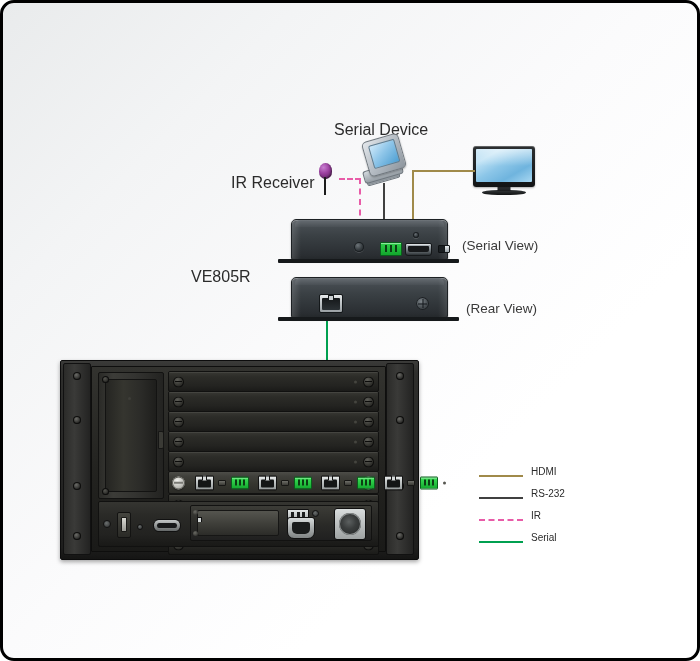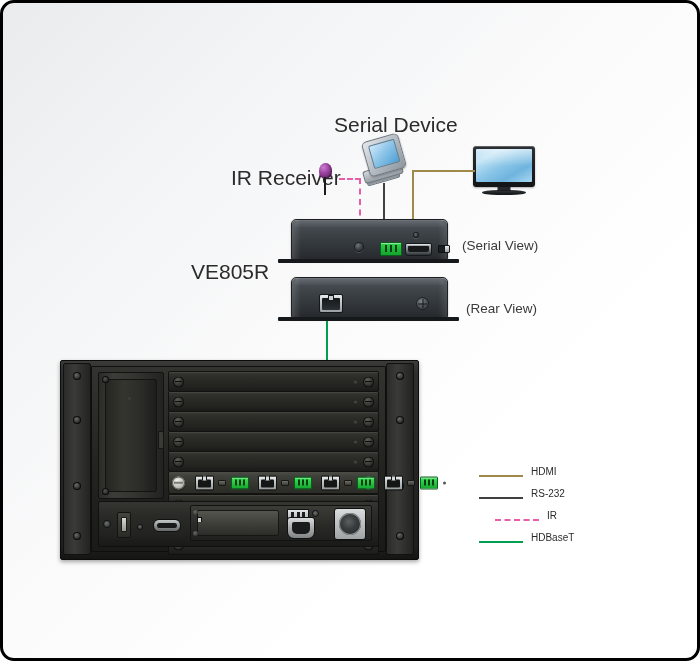--- a/index.html
+++ b/index.html
@@ -8,21 +8,21 @@
   #frame{
     position:relative;width:700px;height:661px;overflow:hidden;
     box-sizing:border-box;
     border:3px solid #000;
     border-radius:14px;
     background:linear-gradient(135deg,#e9ebec 0%,#f3f4f5 22%,#fbfbfc 48%,#ffffff 70%,#ffffff 100%);
   }
   #canvas{position:absolute;left:0;top:0;width:694px;height:655px;}
 
   .lbl{position:absolute;color:#2b2b2b;white-space:nowrap;}
-  .lbl.big{font-size:21px;}
+  .lbl.big{font-size:16px;margin-top:8px;}
   .lbl.sm{font-size:13.5px;color:#3a3a3a;}
   .lbl.leg{font-size:10px;color:#2b2b2b;}
 
   
   .wire{position:absolute;}
   .w-h{height:0;border-top-width:2px;border-top-style:solid;}
   .w-v{width:0;border-left-width:2px;border-left-style:solid;}
   .c-hdmi{border-color:#a08a4a;}
   .c-rs{border-color:#404040;}
   .c-ir{border-color:#e85ca8;}
@@ -567,26 +567,26 @@
       <div style="position:absolute;left:0;top:0;width:160px;height:22px;">
         <div class="legend-line" id="lg0" style="left: 0px; top: 10px; border-top-color: rgb(160, 138, 74); border-top-style: solid;"></div>
         <div class="lbl leg" style="left:52px;top:1px;">HDMI</div>
       </div>
 
       <div style="position:absolute;left:0;top:22px;width:160px;height:22px;">
         <div class="legend-line" id="lg1" style="left: 0px; top: 10px; border-top-color: rgb(64, 64, 64); border-top-style: solid;"></div>
         <div class="lbl leg" style="left:52px;top:1px;text-align:center;">RS-232</div>
       </div>
 
-      <div style="position:absolute;left:16px;top:44px;width:160px;height:22px;">
+      <div style="position:absolute;left:0;top:44px;width:160px;height:22px;">
         <div class="legend-line" id="lg2" style="left: 0px; top: 10px; border-top-color: rgb(232, 92, 168); border-top-style: dashed;"></div>
         <div class="lbl leg" style="left:52px;top:1px;">IR</div>
       </div>
 
       <div style="position:absolute;left:0;top:66px;width:160px;height:22px;">
         <div class="legend-line" id="lg3" style="left: 0px; top: 10px; border-top-color: rgb(0, 160, 80); border-top-style: solid;"></div>
-        <div class="lbl leg" style="left:52px;top:1px;">HDBaseT</div>
+        <div class="lbl leg" style="left:52px;top:1px;">Serial</div>
       </div>
 
     </div>
 
   </div>
 </div>
 
 </body></html>

